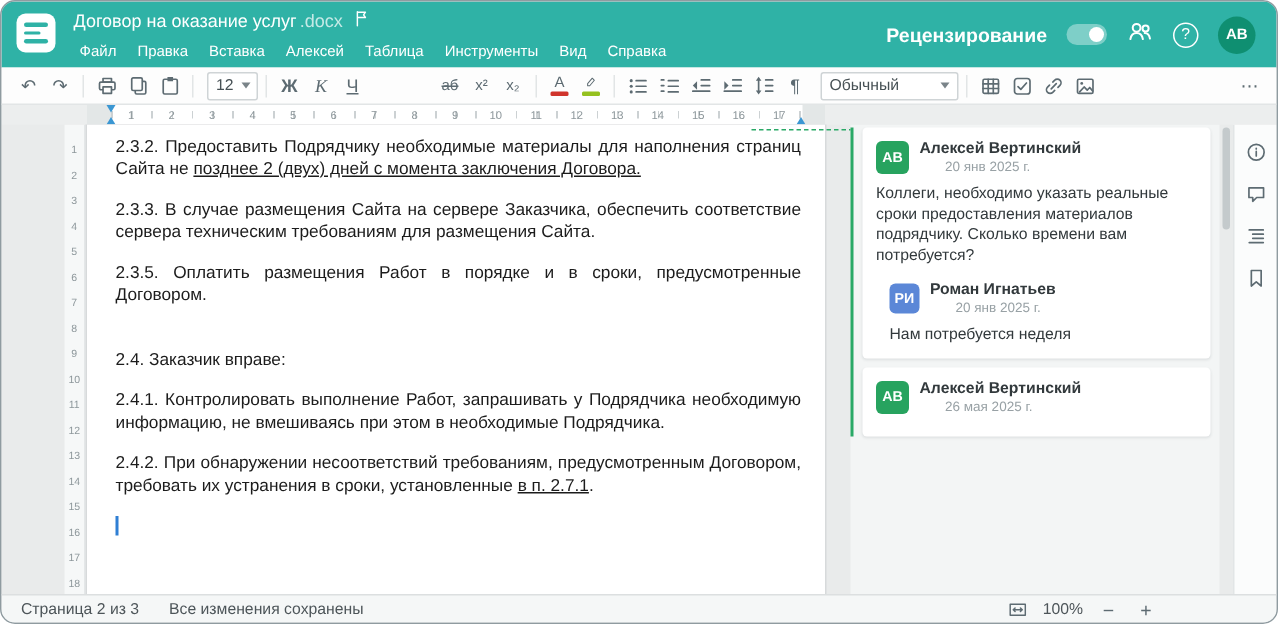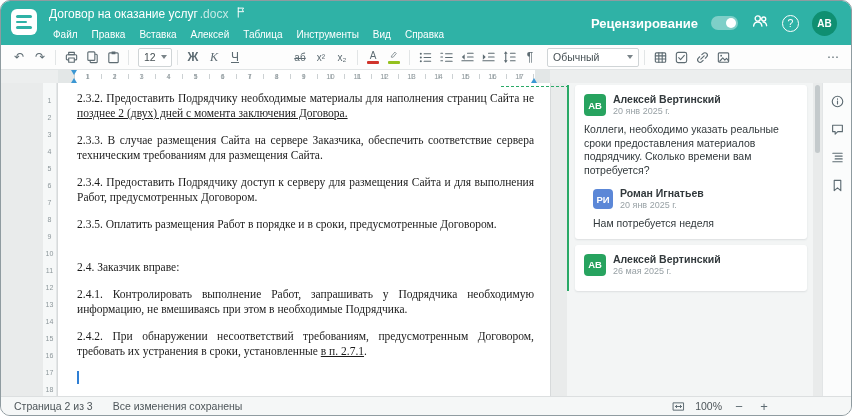--- a/index.html
+++ b/index.html
@@ -56,34 +56,34 @@
   .h-nums span{flex:0 0 27px;text-align:center;font-size:7.5px;line-height:13px;color:#8d979b;}
   .mk{position:absolute;width:0;height:0;border-left:3.5px solid transparent;border-right:3.5px solid transparent;cursor:pointer;}
   .mk-t{border-top:5px solid var(--marker_blue);top:0;}
   .mk-b{border-bottom:5px solid var(--marker_blue);bottom:0;}
   .v-ruler{position:absolute;left:42px;top:0;bottom:0;width:14px;background:#f6f8f8;border-right:1px solid #e4e7e8;overflow:hidden;cursor:pointer;}
   .v-nums{display:flex;flex-direction:column;padding-top:9px;}
   .v-nums span{flex:0 0 17px;font-size:7px;line-height:17px;text-align:center;color:#8d979b;}
   
   .doc-area{flex:1;position:relative;background:#e9ebeb;overflow:hidden;}
   .page{position:absolute;left:57px;top:0;bottom:0;width:492px;background:#fff;box-shadow:0 0 0 1px #d7dadb;padding:8px 16px 0 19px;cursor:text;}
-  .para{font-family:Liberation Serif, serif;font-size:11.5px;line-height:15px;color:#1c1c1c;text-align:justify;margin:0 0 12px;}
+  .para{font-family:Liberation Sans, sans-serif;font-size:11.5px;line-height:15px;color:#1c1c1c;text-align:justify;margin:0 0 12px;}
   .para .inserted{text-decoration:underline;}
   .para.gap{margin-top:28px;}
   .cursor{width:1.5px;height:13px;background:var(--caret_blue);margin-top:2px;}
   .anchor-line{position:absolute;left:500px;top:3px;width:68px;border-top:1px dashed var(--change_green);}
   
   .comments{position:absolute;left:566px;top:0;bottom:0;width:246px;background:#f3f5f5;padding:2px 6px 0 0;}
   .threads{border-left:2px solid var(--change_green);padding:0 0 0 6px;}
   .card{background:#fff;border-radius:3px;padding:8px 9px;margin-bottom:6px;box-shadow:0 1px 2px rgba(30,40,45,.10);cursor:pointer;}
   .c-head{display:flex;gap:7px;align-items:center;margin-bottom:6px;}
   .c-avatar{width:22px;height:22px;border-radius:4px;color:#fff;font-size:9.5px;font-weight:bold;display:flex;align-items:center;justify-content:center;flex:0 0 auto;}
   .av-green{background:var(--avatar_green);} .av-blue{background:var(--avatar_blue);}
   .c-name{font-size:10.5px;font-weight:bold;color:#32393c;line-height:12px;}
-  .c-date{font-size:9px;color:#98a1a5;line-height:11px;margin-top:1px;}
+  .c-date{font-size:9px;color:#98a1a5;line-height:11px;margin-top:1px;margin-left:17px;}
   .c-text{font-size:10.5px;color:#32393c;line-height:13.5px;}
   .reply{margin-top:10px;padding-left:9px;}
   .mention{display:inline-block;background:var(--mention_bg);color:#fff;border-radius:8px;padding:0 7px;font-size:9.5px;line-height:13px;margin-right:3px;}
   
   .scrollbar{position:absolute;left:814px;top:2px;bottom:2px;width:5px;cursor:pointer;}
   .scrollbar .thumb{position:absolute;top:0;left:0;right:0;height:68px;background:#c4cacc;border-radius:3px;}
   .right-strip{position:absolute;right:0;top:0;bottom:0;width:29px;background:#fbfcfc;border-left:1px solid #e2e5e6;display:flex;flex-direction:column;align-items:center;padding-top:9px;gap:10px;color:#6b767b;}
   .right-strip .tbi{min-width:18px;height:18px;}
   .right-strip svg{width:15px;height:15px;}
   .right-strip svg *{stroke:currentColor;fill:none;stroke-width:1.2;stroke-linecap:round;stroke-linejoin:round;}
@@ -312,21 +312,20 @@
           <span>15</span>
           <span>16</span>
           <span>17</span>
           <span>18</span>
         </div>
     </div>
 
     <div class="page">
       <div class="para"><span>2.3.2. Предоставить Подрядчику необходимые материалы для наполнения страниц Сайта не </span><span class="inserted">позднее 2 (двух) дней с момента заключения Договора.</span></div>
       <div class="para"><span>2.3.3. В случае размещения Сайта на сервере Заказчика, обеспечить соответствие сервера техническим требованиям для размещения Сайта.</span></div>
-      <div class="para"><span>2.3.4. Предоставить Подрядчику доступ к серверу для размещения Сайта и для выполнения Работ, предусмотренных Договором.</span></div>
       <div class="para"><span>2.3.5. Оплатить размещения Работ в порядке и в сроки, предусмотренные Договором.</span></div>
       <div class="para gap"><span>2.4. Заказчик вправе:</span></div>
       <div class="para"><span>2.4.1. Контролировать выполнение Работ, запрашивать у Подрядчика необходимую информацию, не вмешиваясь при этом в необходимые Подрядчика.</span></div>
       <div class="para"><span>2.4.2. При обнаружении несоответствий требованиям, предусмотренным Договором, требовать их устранения в сроки, установленные </span><span class="inserted">в п. 2.7.1</span><span>.</span></div>
       <div class="cursor"></div>
     </div>
 
     <div class="anchor-line"></div>
 
     <aside class="comments">

